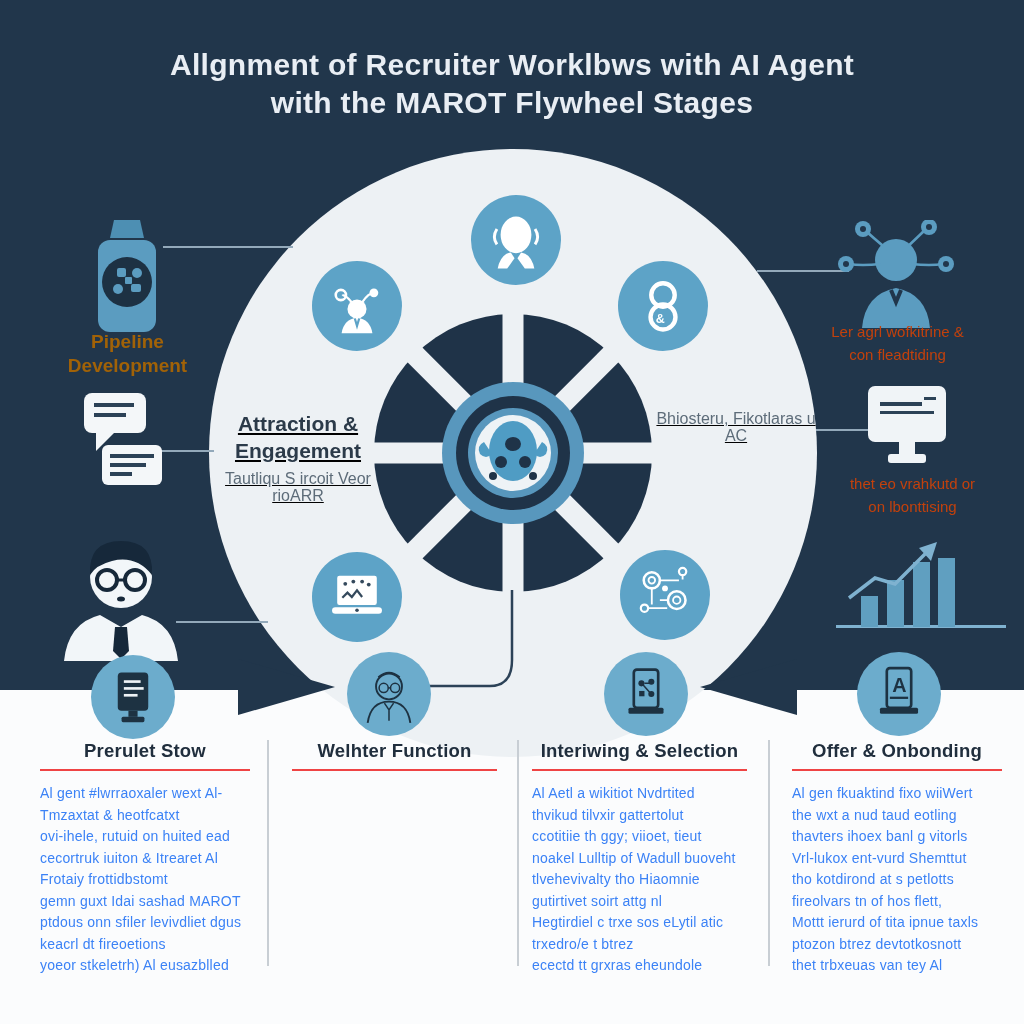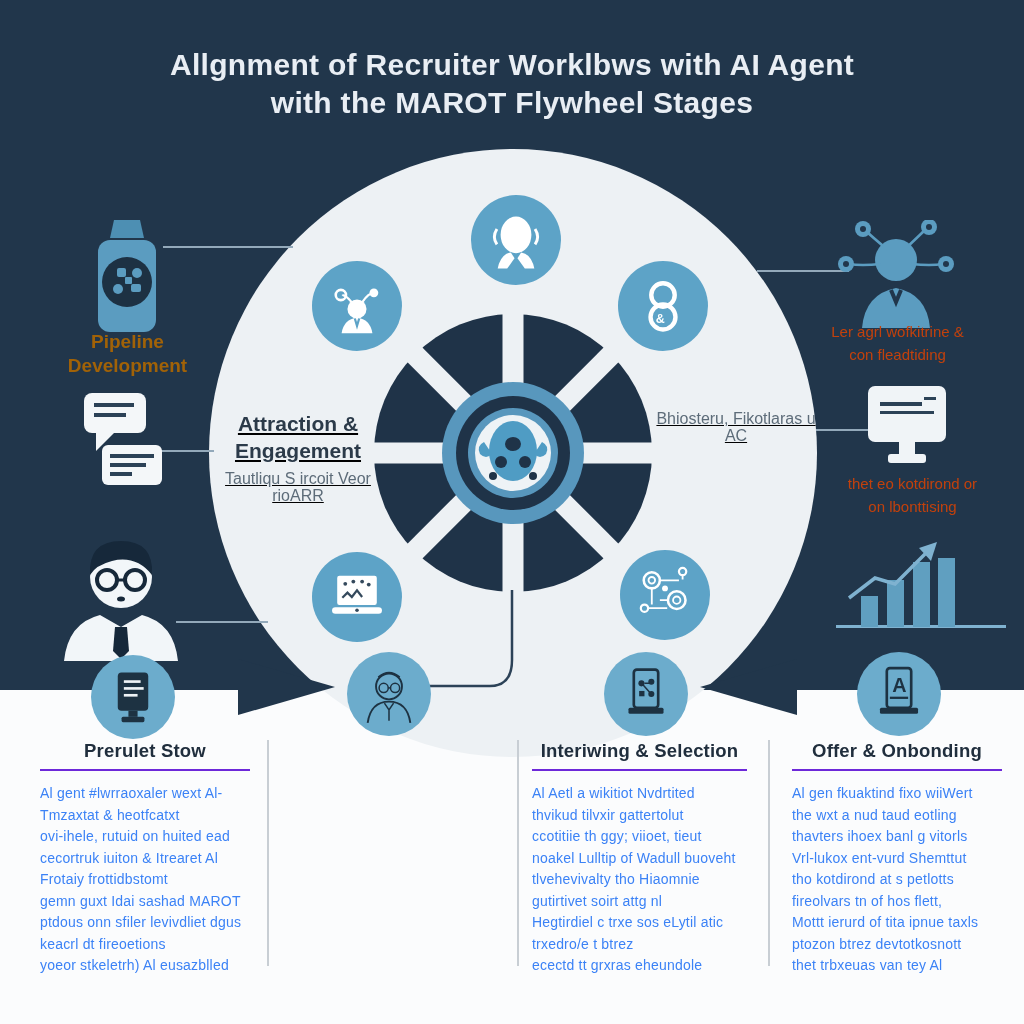--- a/index.html
+++ b/index.html
@@ -20,21 +20,21 @@
   .satellite{width:90px;height:90px;border-radius:50%;background:#5da3c7;
              display:flex;align-items:center;justify-content:center;}
   .bot-ic{width:84px;height:84px;border-radius:50%;background:#6caccc;
           display:flex;align-items:center;justify-content:center;}
   .arrow-right{width:0;height:0;border-top:28px solid transparent;border-bottom:28px solid transparent;
                border-left:97px solid #21364b;}
   .arrow-left{width:0;height:0;border-top:28px solid transparent;border-bottom:28px solid transparent;
               border-right:97px solid #21364b;}
   .col{top:740px;}
   .col h3{margin:0;font-size:18.5px;font-weight:bold;color:#202e3d;text-align:center;
-          padding-bottom:7px;border-bottom:2px solid #6d28d9;letter-spacing:.2px;}
+          padding-bottom:7px;border-bottom:2px solid #ef4444;letter-spacing:.2px;}
   .col .body{margin-top:12px;font-size:14px;color:#3b82f6;line-height:21.5px;letter-spacing:.2px;}
   .divider{width:2px;background:#c8ced4;top:740px;height:226px;}
 </style>
 </head>
 <body>
 
 <div class="canvas">
 
   <div class="abs top-bg"></div>
   <div class="abs big-circle"></div>
@@ -195,21 +195,21 @@
 con fleadtiding</div>
 
   <svg class="abs" style="left:866px;top:384px;" width="82" height="80" viewBox="0 0 82 80">
     <rect x="2" y="2" width="78" height="56" rx="7" fill="#f0f4f7"></rect>
     <rect x="14" y="18" width="42" height="4" fill="#2c4257"></rect>
     <rect x="14" y="27" width="54" height="3" fill="#2c4257"></rect>
     <rect x="58" y="13" width="12" height="3" fill="#2c4257"></rect>
     <rect x="33" y="58" width="16" height="12" fill="#f0f4f7"></rect>
     <rect x="22" y="70" width="38" height="9" rx="3" fill="#f0f4f7"></rect>
   </svg>
-  <div class="abs side-caption ml" style="left:820px;top:472px;width:185px;">thet eo kotdirond or
+  <div class="abs side-caption ml" style="left:820px;top:472px;width:185px;">thet eo vrahkutd or
 on lbonttising</div>
 
   <svg class="abs" style="left:845px;top:540px;" width="118" height="88" viewBox="0 0 118 88">
     <rect x="16" y="56" width="17" height="31" fill="#609fc0"></rect>
     <rect x="42" y="40" width="17" height="47" fill="#609fc0"></rect>
     <rect x="68" y="22" width="17" height="65" fill="#609fc0"></rect>
     <rect x="93" y="18" width="17" height="69" fill="#609fc0"></rect>
     <path d="M4 58 L30 38 L50 44 L84 10" stroke="#7fb2d0" stroke-width="3.5" fill="none"></path>
     <polygon points="92,2 74,8 86,21" fill="#7fb2d0"></polygon>
   </svg>
@@ -261,20 +261,21 @@
 Tmzaxtat &amp; heotfcatxt
 ovi-ihele, rutuid on huited ead
 cecortruk iuiton &amp; Itrearet Al
 Frotaiy frottidbstomt
 gemn guxt Idai sashad MAROT
 ptdous onn sfiler levivdliet dgus
 keacrl dt fireoetions
 yoeor stkeletrh) Al eusazblled</div>
   </div>
   <div class="abs col" style="left:292px;width:205px;">
+    <h3>Welhter Function</h3>
   </div>
   <div class="abs col" style="left:532px;width:215px;">
     <h3>Interiwing &amp; Selection</h3>
     <div class="body ml">Al Aetl a wikitiot Nvdrtited
 thvikud tilvxir gattertolut
 ccotitiie th ggy; viioet, tieut
 noakel Lulltip of Wadull buoveht
 tlvehevivalty tho Hiaomnie
 gutirtivet soirt attg nl
 Hegtirdiel c trxe sos eLytil atic

